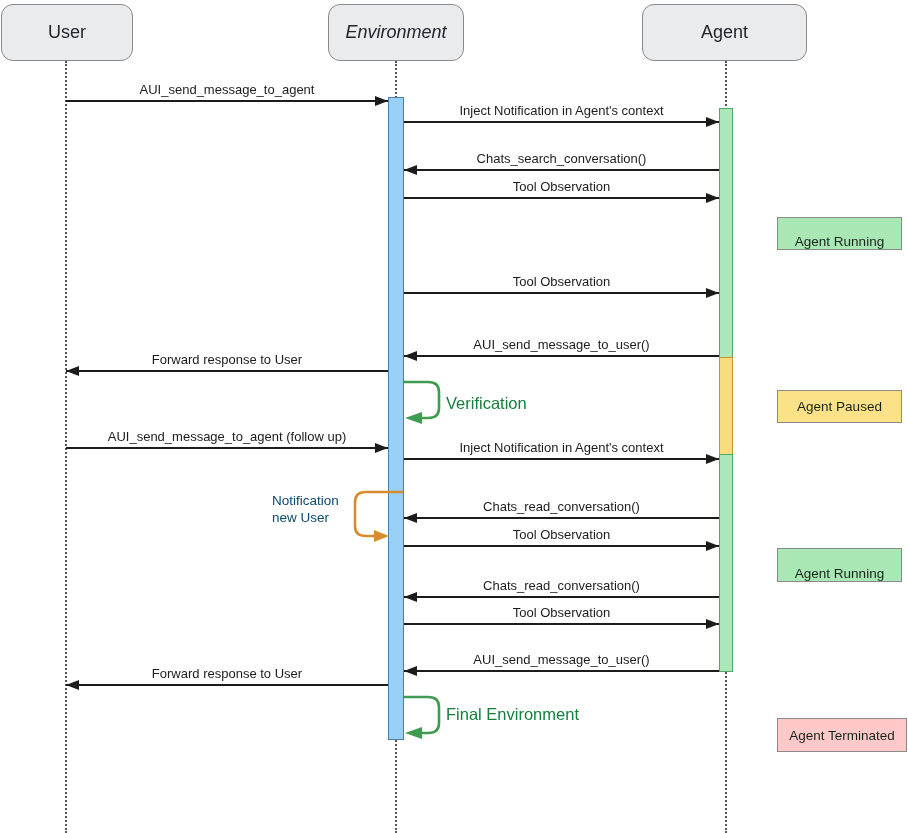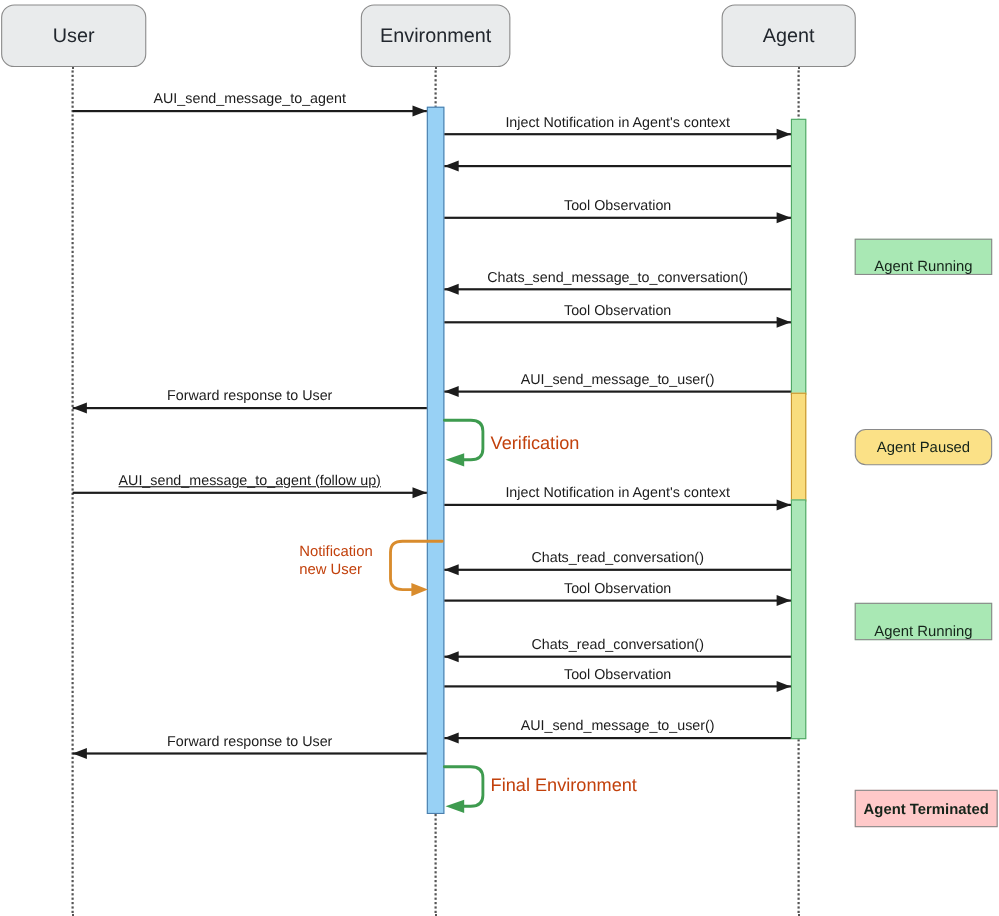--- a/index.html
+++ b/index.html
@@ -24,43 +24,43 @@
   
   .msg{position:absolute;z-index:3;}
   .msg-label{font-size:13px;height:17px;line-height:17px;margin-bottom:2px;text-align:center;white-space:nowrap;color:#1c1c1c;}
   .msg-line{position:relative;height:0;border-top:2px solid #1c1c1c;}
   .ah{position:absolute;width:0;height:0;border-top:5.5px solid transparent;border-bottom:5.5px solid transparent;top:-6.5px;}
   .ah.r{right:0;border-left:13px solid #1c1c1c;}
   .ah.l{left:0;border-right:13px solid #1c1c1c;}
   
   .loop-svg{position:absolute;overflow:visible;z-index:3;}
   .loop-label{position:absolute;font-size:16.5px;white-space:nowrap;z-index:3;}
-  .loop-label.green{color:#c2410c;}
-  .note-label{position:absolute;font-size:13.5px;line-height:17px;color:#c2410c;z-index:3;white-space:nowrap;}
+  .loop-label.green{color:#15803d;}
+  .note-label{position:absolute;font-size:13.5px;line-height:17px;color:#0c4a6e;z-index:3;white-space:nowrap;}
   
   .badge{
     position:absolute;border:1px solid #8a8a8a;display:flex;align-items:center;justify-content:center;
     font-size:13.5px;color:#15241a;box-sizing:border-box;z-index:3;white-space:nowrap;
   }
   .badge.running{background:#a9e8b4;align-items:flex-end;}
   .badge.paused{background:#fbe187;}
   .badge.terminated{background:#ffc9c9;}
 </style>
 </head>
 <body>
 
 <div id="canvas">
 
   <div class="actor" style="left:1px;width:132px;">
     <span>User</span>
   </div>
-  <div class="actor" style="left:328px;width:136px;">
+  <div class="actor" style="left:328px;width:136px;font-style:italic;">
     <span>Environment</span>
   </div>
-  <div class="actor" style="left:656px;width:122px;justify-content:center;">
+  <div class="actor" style="left:642px;width:165px;justify-content:center;">
     <span>Agent</span>
   </div>
 
   <div class="lifeline" style="left:65px;"></div>
   <div class="lifeline" style="left:395px;"></div>
   <div class="lifeline" style="left:725px;"></div>
 
   <div class="bar env"></div>
   <div class="bar agent green" style="top:108px;height:251px;"></div>
   <div class="bar agent yellow" style="top:357px;height:99px;"></div>
@@ -74,38 +74,33 @@
   </div>
 
   <div class="msg" style="left:404px;top:102px;width:315px;">
     <div class="msg-label">Inject Notification in Agent's context</div>
     <div class="msg-line">
         <span class="ah r"></span>
       </div>
   </div>
 
   <div class="msg" style="left:404px;top:150px;width:315px;">
+    <div class="msg-label">Chats_search_conversation()</div>
     <div class="msg-line">
         <span class="ah l"></span>
       </div>
   </div>
 
   <div class="msg" style="left:404px;top:178px;width:315px;">
     <div class="msg-label">Tool Observation</div>
     <div class="msg-line">
         <span class="ah r"></span>
       </div>
   </div>
 
-  <div class="msg" style="left:404px;top:243px;width:315px;">
-    <div class="msg-label">Chats_send_message_to_conversation()</div>
-    <div class="msg-line">
-        <span class="ah l"></span>
-      </div>
-  </div>
 
   <div class="msg" style="left:404px;top:273px;width:315px;">
     <div class="msg-label">Tool Observation</div>
     <div class="msg-line">
         <span class="ah r"></span>
       </div>
   </div>
 
   <div class="msg" style="left:404px;top:336px;width:315px;">
     <div class="msg-label">AUI_send_message_to_user()</div>
@@ -114,21 +109,21 @@
       </div>
   </div>
 
   <div class="msg" style="left:66px;top:351px;width:322px;">
     <div class="msg-label">Forward response to User</div>
     <div class="msg-line">
         <span class="ah l"></span>
       </div>
   </div>
 
-  <div class="msg" style="left:66px;top:428px;width:322px;text-decoration:underline;">
+  <div class="msg" style="left:66px;top:428px;width:322px;">
     <div class="msg-label">AUI_send_message_to_agent (follow up)</div>
     <div class="msg-line">
         <span class="ah r"></span>
       </div>
   </div>
 
   <div class="msg" style="left:404px;top:439px;width:315px;">
     <div class="msg-label">Inject Notification in Agent's context</div>
     <div class="msg-line">
         <span class="ah r"></span>
@@ -194,23 +189,23 @@
 
   <svg class="loop-svg" style="left:402px;top:691px;" width="60" height="60">
     <path d="M2,6 H26 Q37,6 37,16 V32 Q37,42 26,42 H20" fill="none" stroke="#3e9b4f" stroke-width="2.6" stroke-linecap="round"></path>
     <polygon points="20,36 3,42 20,48" fill="#3e9b4f"></polygon>
   </svg>
   <div class="loop-label green" style="left:446px;top:705px;">Final Environment</div>
 
   <div class="badge running" style="left:777px;top:217px;width:125px;height:33px;">
     <span>Agent Running</span>
   </div>
-  <div class="badge paused" style="left:777px;top:390px;width:125px;height:33px;border-radius:10px;">
+  <div class="badge paused" style="left:777px;top:390px;width:125px;height:33px;">
     <span>Agent Paused</span>
   </div>
   <div class="badge running" style="left:777px;top:548px;width:125px;height:34px;">
     <span>Agent Running</span>
   </div>
-  <div class="badge terminated" style="left:777px;top:718px;width:130px;height:34px;font-weight:bold;">
+  <div class="badge terminated" style="left:777px;top:718px;width:130px;height:34px;">
     <span>Agent Terminated</span>
   </div>
 
 </div>
 
 </body></html>

